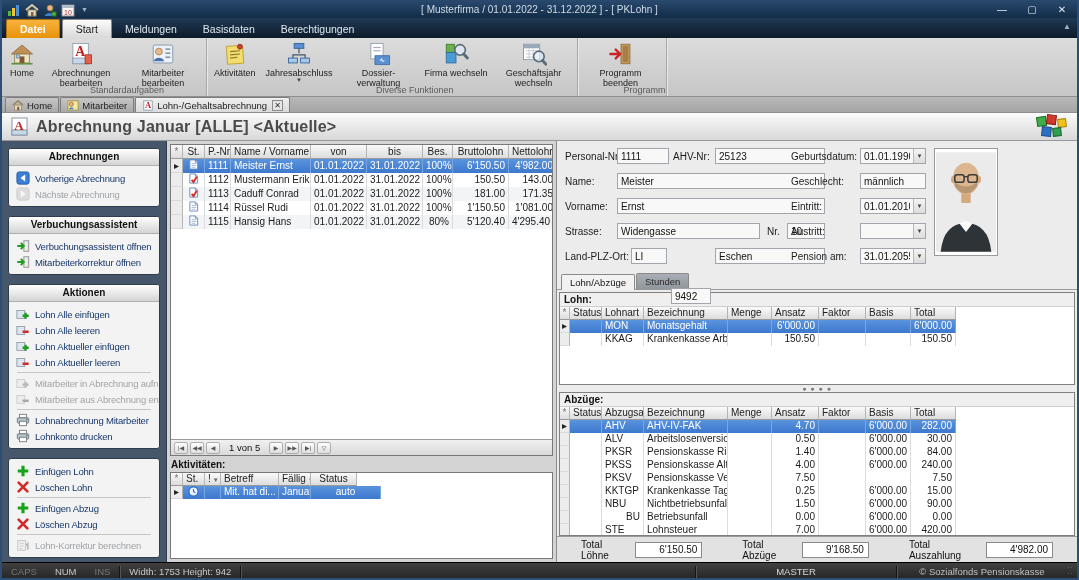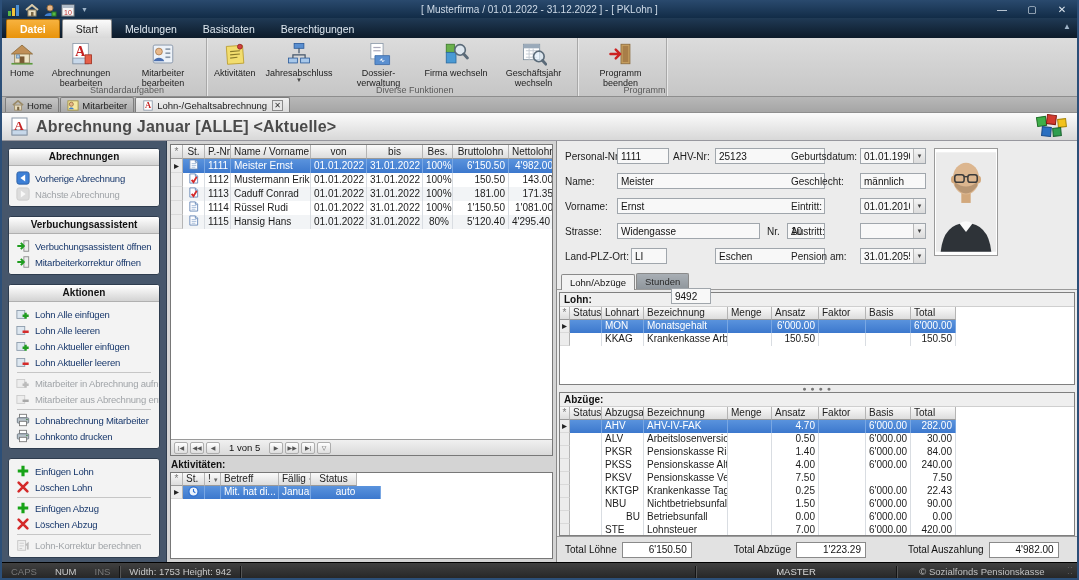--- a/index.html
+++ b/index.html
@@ -95,21 +95,21 @@
   .photo svg { width:100%; height:100%; display:block; }
   .tabsrow { height:17px; flex:none; display:flex; align-items:flex-end; padding-left:4px; gap:1px; border-bottom:1px solid #9a9a9a; }
   .ptab { height:16px; padding:0 8px; font-size:9.5px; line-height:15px; border:1px solid #8a8a8a; border-bottom:none; border-radius:2px 2px 0 0; }
   .ptab.active { background:#f2f2f2; color:#111; position:relative; top:1px; }
   .ptab.inactive { background:linear-gradient(#a9afb5,#8f969c); color:#2a2a2a; }
   .secbox { border:1px solid #7f7f7f; background:#fff; margin:0 2px; display:flex; flex-direction:column; overflow:hidden; }
   .secbox.lohn { height:93px; flex:none; margin-top:2px; }
   .secbox.abz { flex:1; }
   .seclabel { background:#efefef; font-size:10px; font-weight:bold; color:#111; padding:1px 4px; border-bottom:1px solid #cfcfcf; flex:none; }
   .splitter { height:7px; flex:none; display:flex; align-items:center; justify-content:center; color:#777; font-size:7px; letter-spacing:1px; }
-  .totalsrow { height:26px; flex:none; background:#e2e2e2; border-top:1px solid #9a9a9a; display:flex; align-items:center; padding:0 8px; }
+  .totalsrow { height:26px; flex:none; background:#e2e2e2; border-top:1px solid #9a9a9a; display:flex; align-items:center; padding:0 24px; }
   .tlabel { font-size:10px; color:#111; margin-right:5px; }
   .tval { width:70px; height:16px; border:1px solid #8a8a8a; background:#fff; font-size:10px; text-align:right; padding:0 4px; line-height:14px; color:#111; }
   .tgap { width:42px; }
   
   .statusbar { height:18px; background:linear-gradient(#404040,#242424); border-top:1px solid #000; display:flex; align-items:center; font-size:9.5px; color:#c8c8c8; }
   .sseg { padding:0 9px; }
   .sseg.dim { color:#787878; }
   .ssep { width:1px; height:12px; background:#141414; box-shadow:1px 0 0 #555; }
   .sgrow { flex:1; }
   .master { width:200px; text-align:center; color:#d8d8d8; }
@@ -843,21 +843,21 @@
             </div>
             <div class="gr" style="height:13px;line-height:12px">
               <div class="gc star" style="width:10px"></div>
               <div class="gc" style="width:32px;text-align:left"></div>
               <div class="gc" style="width:42px;text-align:left">KKTGP</div>
               <div class="gc" style="width:84px;text-align:left">Krankenkasse Tagg...</div>
               <div class="gc" style="width:44px;text-align:right"></div>
               <div class="gc" style="width:47px;text-align:right">0.25</div>
               <div class="gc" style="width:47px;text-align:right"></div>
               <div class="gc" style="width:45px;text-align:right">6'000.00</div>
-              <div class="gc" style="width:45px;text-align:right">22.43</div>
+              <div class="gc" style="width:45px;text-align:right">15.00</div>
             </div>
             <div class="gr" style="height:13px;line-height:12px">
               <div class="gc star" style="width:10px"></div>
               <div class="gc" style="width:32px;text-align:left"></div>
               <div class="gc" style="width:42px;text-align:left">NBU</div>
               <div class="gc" style="width:84px;text-align:left">Nichtbetriebsunfall ...</div>
               <div class="gc" style="width:44px;text-align:right"></div>
               <div class="gc" style="width:47px;text-align:right">1.50</div>
               <div class="gc" style="width:47px;text-align:right"></div>
               <div class="gc" style="width:45px;text-align:right">6'000.00</div>
@@ -886,21 +886,21 @@
               <div class="gc" style="width:45px;text-align:right">420.00</div>
             </div>
           </div>
       </div>
 
       <div class="totalsrow">
         <span class="tlabel">Total Löhne</span>
         <span class="tval">6'150.50</span>
         <span class="tgap"></span>
         <span class="tlabel">Total Abzüge</span>
-        <span class="tval">1'223.29</span>
+        <span class="tval">9'168.50</span>
         <span class="tgap"></span>
         <span class="tlabel">Total Auszahlung</span>
         <span class="tval">4'982.00</span>
       </div>
     </div>
   </div>
 
   <div class="statusbar">
     <span class="sseg dim">CAPS</span>
     <span class="sseg">NUM</span>

